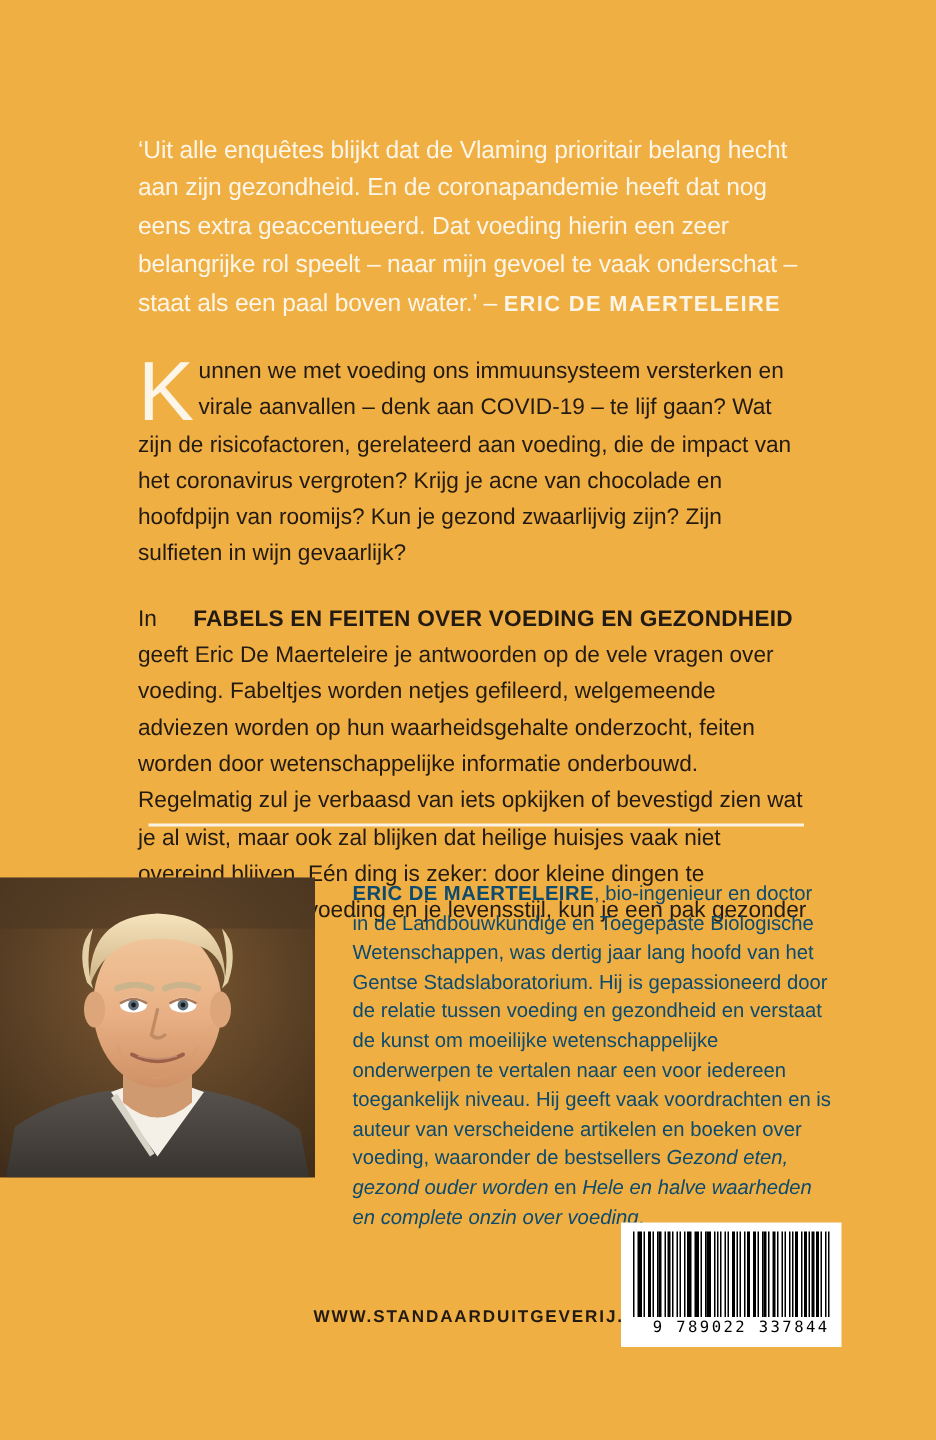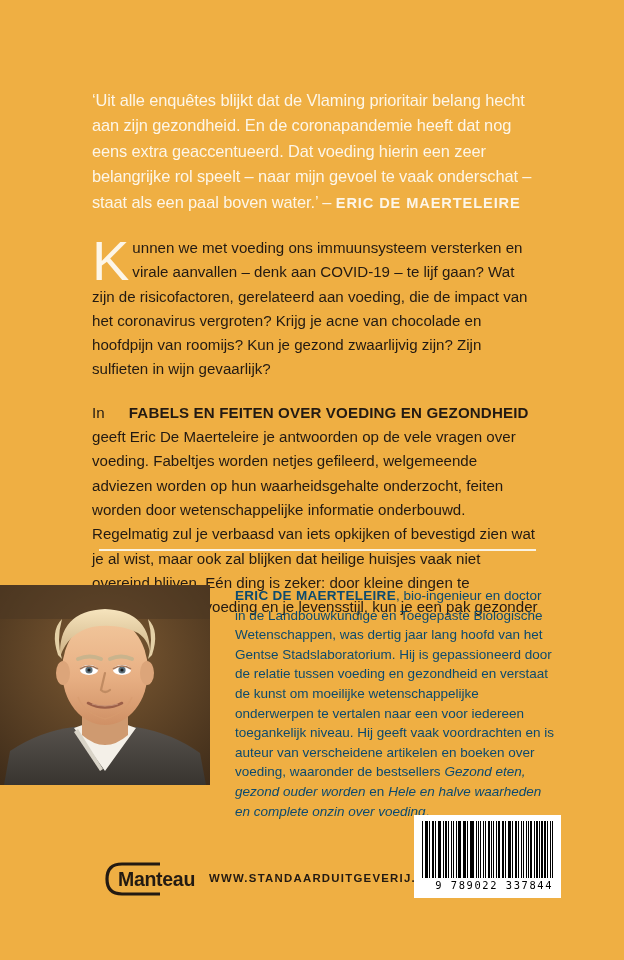--- a/index.html
+++ b/index.html
@@ -203,26 +203,20 @@
       <path d="M92 119 Q105 123 118 119" stroke="#c58f73" stroke-width="1.2" fill="none"></path>
 
       <path d="M78 112 Q84 128 105 134 Q126 128 132 112" stroke="#d79b6e" stroke-width="1.4" fill="none" opacity="0.6"></path>
     </svg>
   </div>
 
   <div class="bio">
     <b>ERIC DE MAERTELEIRE</b><span>, bio-ingenieur en doctor in de Landbouwkundige en Toegepaste Biologische Wetenschappen, was dertig jaar lang hoofd van het Gentse Stadslaboratorium. Hij is gepassioneerd door de relatie tussen voeding en gezondheid en verstaat de kunst om moeilijke wetenschappelijke onderwerpen te vertalen naar een voor iedereen toegankelijk niveau. Hij geeft vaak voordrachten en is auteur van verscheidene artikelen en boeken over voeding, waaronder de bestsellers </span><i>Gezond eten, gezond ouder worden</i><span> en </span><i>Hele en halve waarheden en complete onzin over voeding</i><span>.</span>
   </div>
 
-  <div class="logo">
-    <svg width="100" height="36" viewBox="0 0 100 36">
-      <path d="M56 3 H18 Q3 3 3 18 Q3 33 18 33 H56" fill="none" stroke="#231A12" stroke-width="3.2" stroke-linecap="butt"></path>
-      <text x="14" y="25" font-family="Liberation Sans, sans-serif" font-size="19.5" font-weight="bold" fill="#231A12" letter-spacing="-0.3">Manteau</text>
-    </svg>
-  </div>
 
   <div class="url">WWW.STANDAARDUITGEVERIJ.BE</div>
 
   <div class="barcode">
     <div class="barcode-bars">
       <i style="width:1px;margin-right:2px"></i>
         <i style="width:1px;margin-right:1px"></i>
       <i style="width:2px;margin-right:1px"></i>
         <i style="width:1px;margin-right:2px"></i>
       <i style="width:3px;margin-right:1px"></i>

